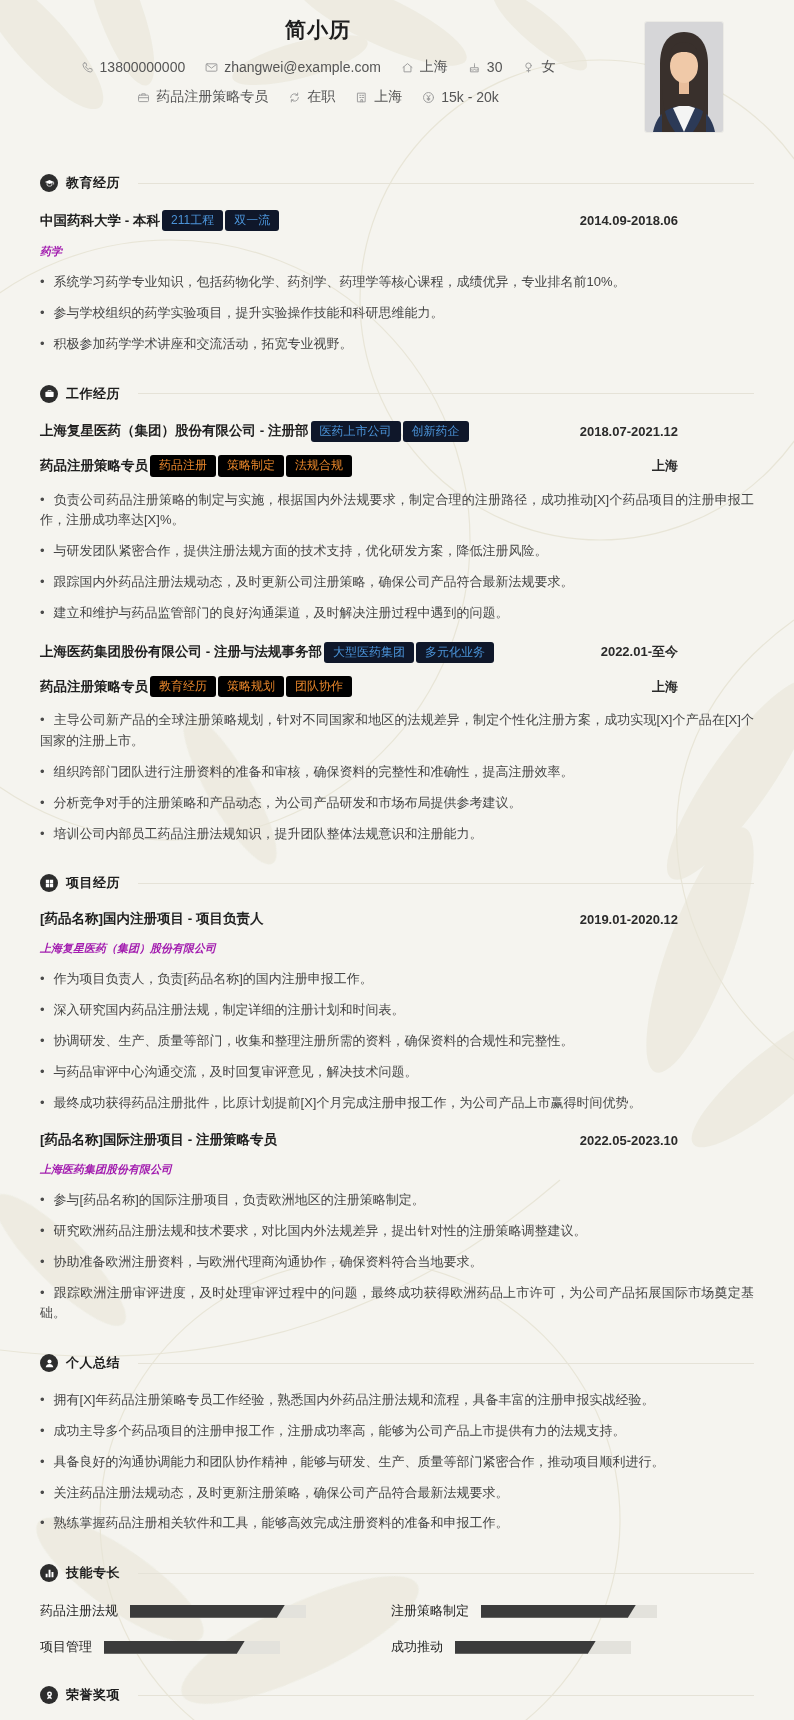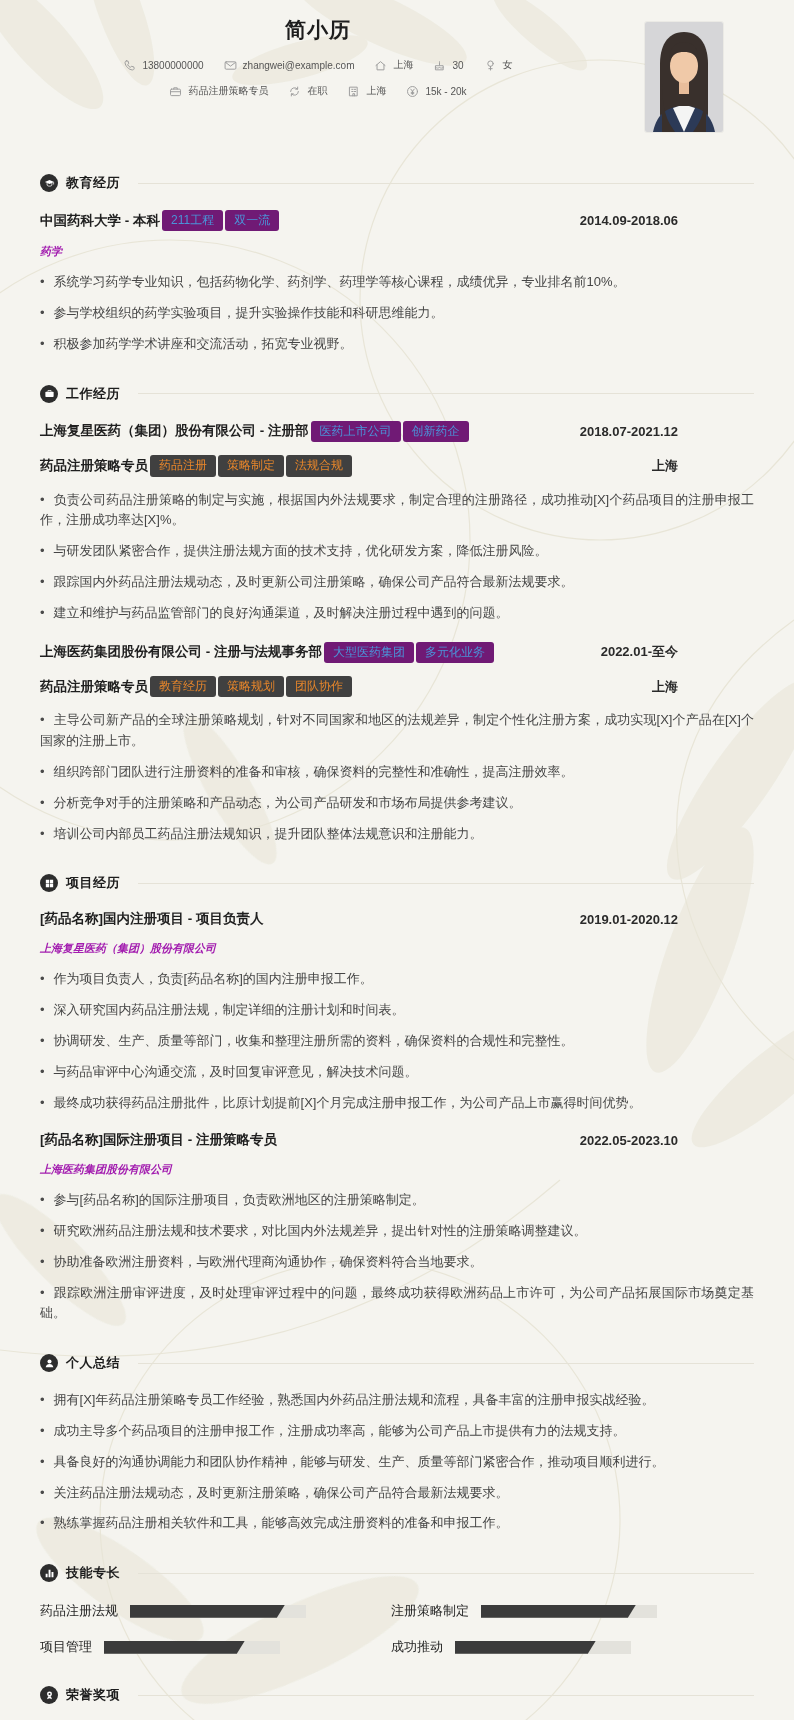--- a/index.html
+++ b/index.html
@@ -6,21 +6,21 @@
   .page{position:relative;width:794px;height:1720px;background:#f5f4ef;overflow:hidden;
         font-family:"Liberation Sans","DejaVu Sans",sans-serif;color:#333;}
   .decor{position:absolute;inset:0;pointer-events:none;z-index:0;}
   .content{position:relative;z-index:1;padding:16px 40px 0 40px;}
 
   
   .header{position:relative;min-height:128px;}
   .header-left{width:556px;text-align:center;}
   .name{margin:0 0 14px 0;font-size:21px;font-weight:bold;color:#1d1d1d;letter-spacing:1px;}
   .contact-row{display:flex;justify-content:center;align-items:center;gap:20px;
-               font-size:10px;color:#555;margin-bottom:12px;}
+               font-size:14px;color:#555;margin-bottom:12px;}
   .contact-item{display:inline-flex;align-items:center;gap:6px;white-space:nowrap;}
   .cicon{display:inline-flex;width:13px;height:13px;}
   .cicon svg{width:13px;height:13px;}
   .photo{position:absolute;top:6px;right:31px;width:78px;height:110px;border-radius:2px;overflow:hidden;
          box-shadow:0 0 0 1px rgba(0,0,0,.04);}
 
   
   .section{margin-top:30px;}
   .sec-head{display:flex;align-items:center;gap:8px;}
   .sec-icon{width:18px;height:18px;border-radius:50%;background:#2d2d2d;flex:none;
@@ -29,22 +29,22 @@
   .sec-title{margin:0;font-size:13px;font-weight:bold;color:#1d1d1d;letter-spacing:.5px;}
   .sec-line{flex:1;height:1px;background:#e5e2d7;margin-left:10px;}
 
   .entry{margin-top:18px;}
   .erow{display:flex;align-items:center;justify-content:space-between;margin-bottom:13px;}
   .erow-left{display:flex;align-items:center;gap:2px;flex-wrap:wrap;}
   .etitle{font-size:13.5px;font-weight:bold;color:#1f1f1f;}
   .esub{font-size:11px;font-weight:bold;color:#a21caf;margin-bottom:13px;font-style:italic;}
   .edate,.eloc{font-size:13px;font-weight:bold;color:#2a2a2a;margin-left:12px;margin-right:76px;white-space:nowrap;}
   .tag{font-size:12px;line-height:1.45;padding:2px 9px;border-radius:3px;white-space:nowrap;}
-  .tag.blue{color:#4b93d8;background:#701a75;}
-  .tag.orange{color:#e8862a;background:#404040;}
+  .tag.blue{color:#4b93d8;background:#0f172a;}
+  .tag.orange{color:#e8862a;background:#000000;}
 
   .bullets{list-style:none;margin:0;padding:0;}
   .bullets li{font-size:13px;color:#454545;line-height:1.6;margin:10px 0;text-align:justify;}
   .bullets .dot{color:#4a4a4a;margin-right:9px;}
 
   
   .skills{display:grid;grid-template-columns:1fr 1fr;column-gap:64px;row-gap:18px;
           margin-top:20px;padding-right:76px;}
   .skill{display:flex;align-items:center;gap:12px;}
   .skill-name{font-size:13px;font-weight:normal;color:#1f1f1f;flex:none;}

